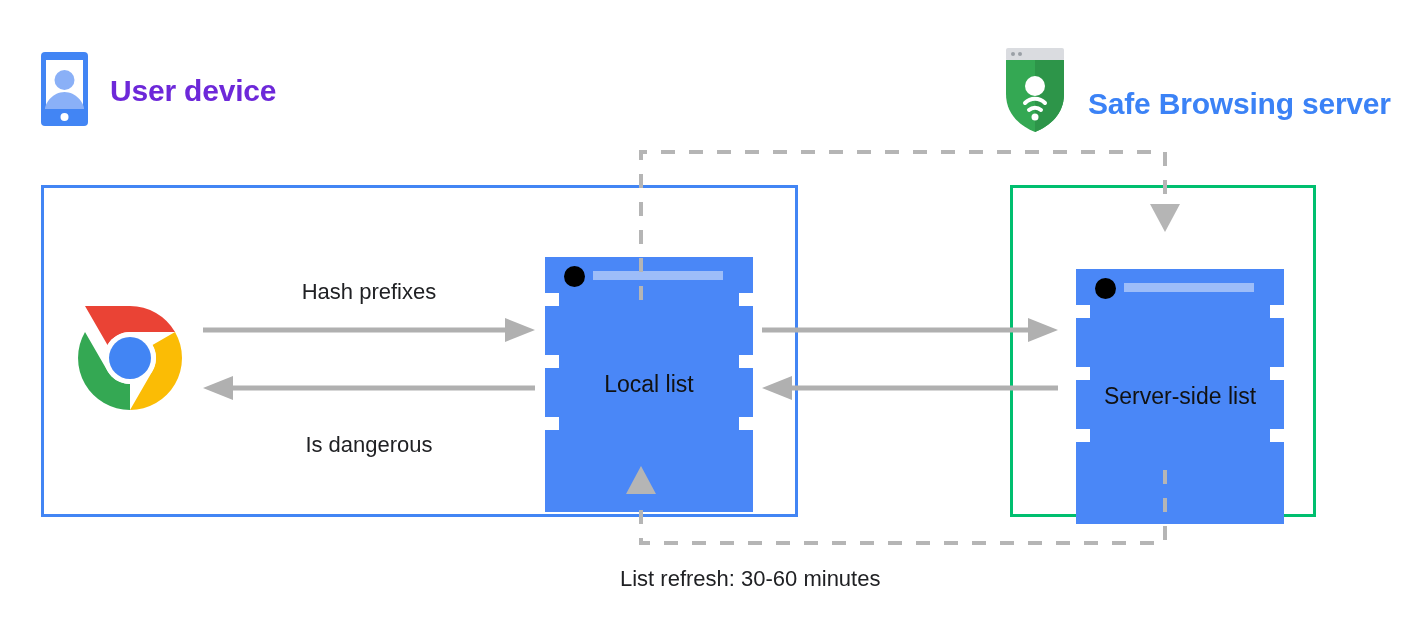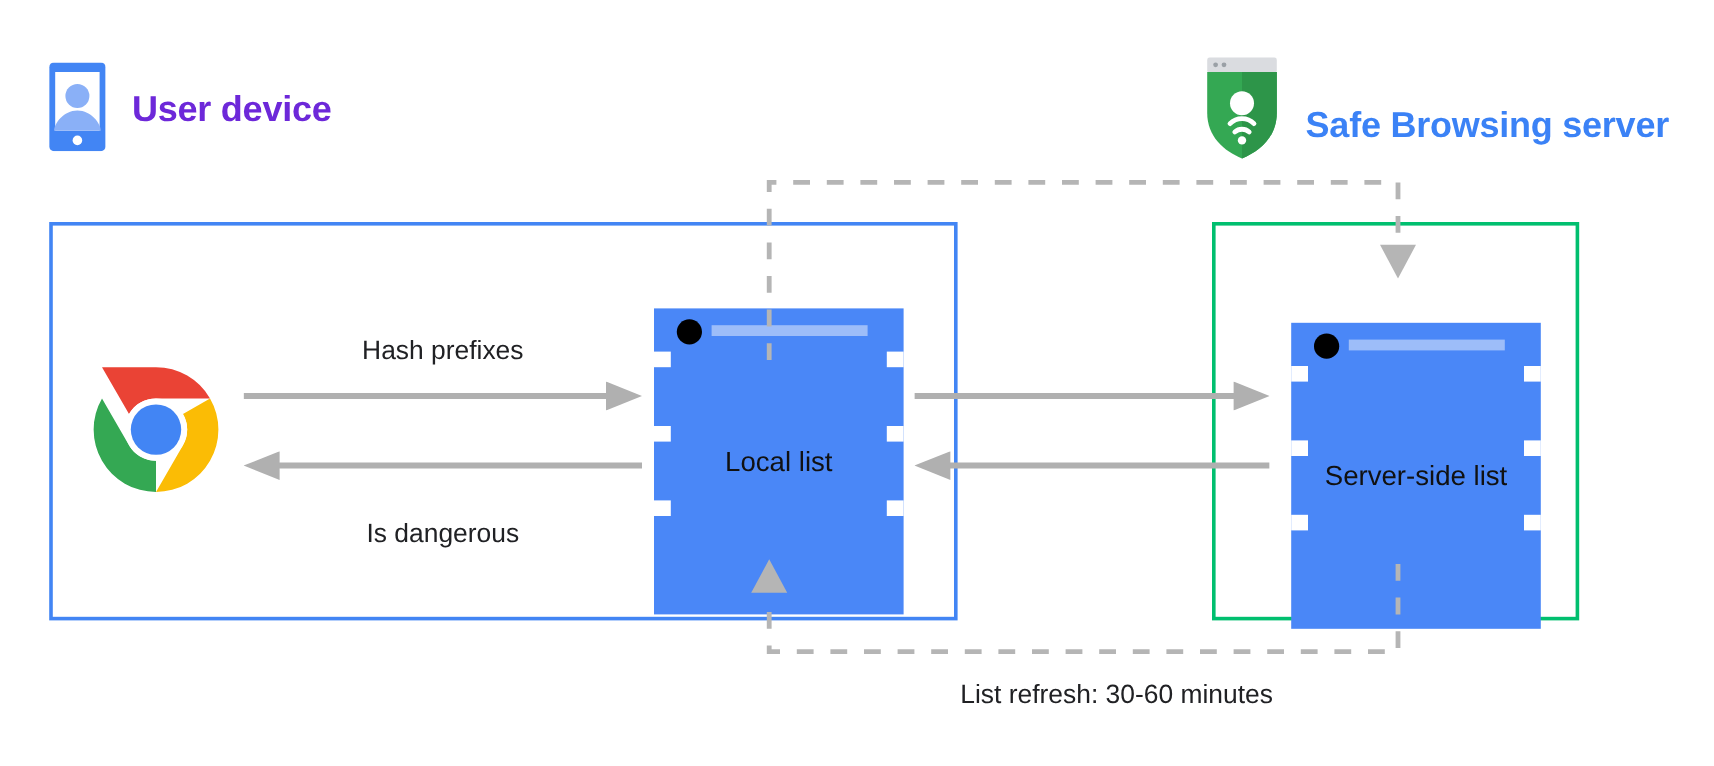--- a/index.html
+++ b/index.html
@@ -140,23 +140,23 @@
 
   
   #refresh-loop {
     position: absolute;
     left: 0; top: 0;
     width: 1428px; height: 638px;
     pointer-events: none;
   }
   #label-refresh {
     position: absolute;
-    left: 668px; top: 566px;
+    left: 620px; top: 566px;
     width: 525px;
-    text-align: center;
+    text-align: left;
     font-size: 22px;
     color: #202124;
     white-space: nowrap;
   }
 </style>
 </head>
 <body>
 
 <div id="stage">
 

